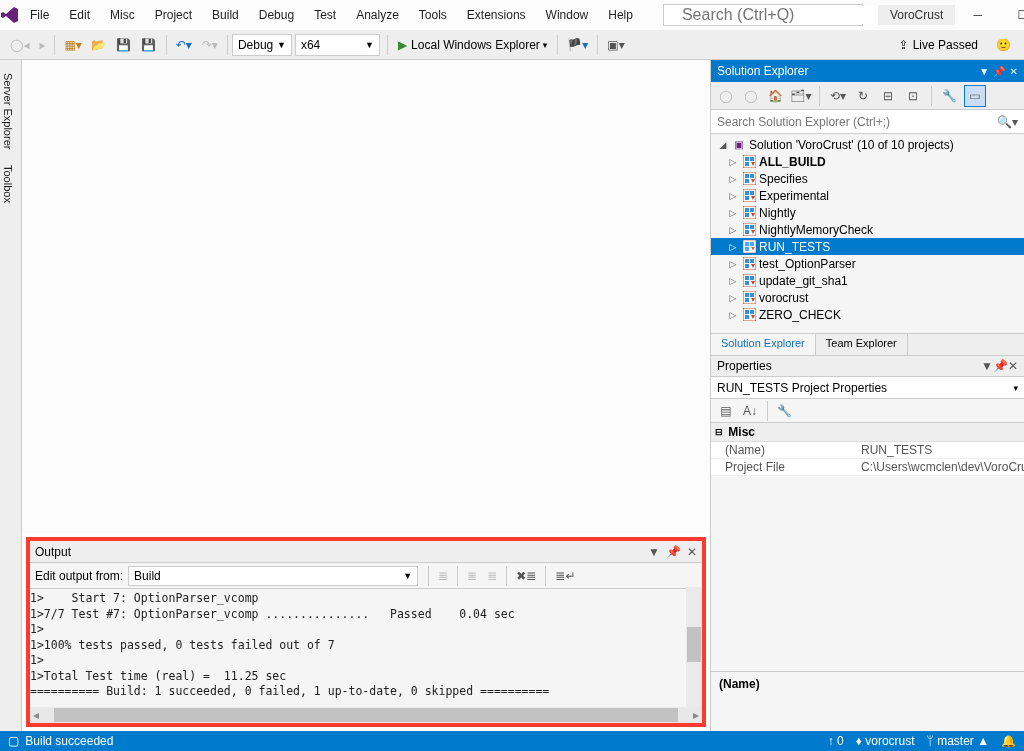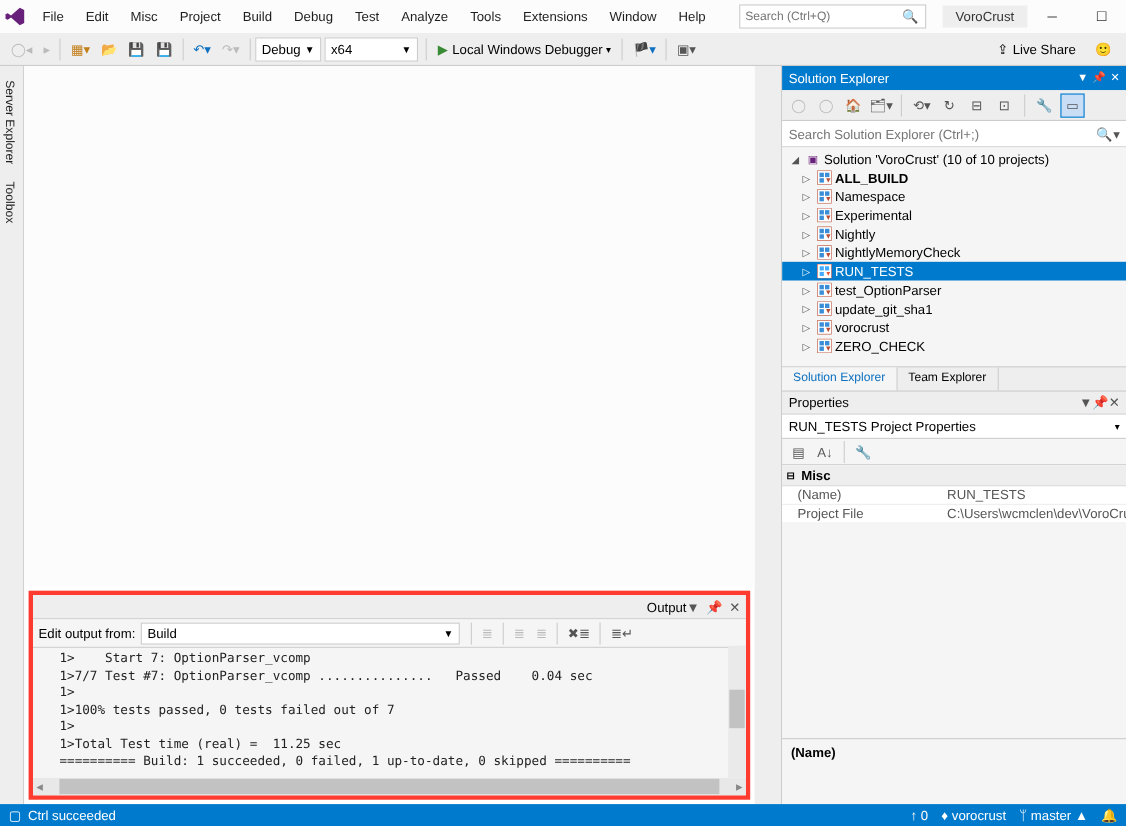--- a/index.html
+++ b/index.html
@@ -1,48 +1,48 @@
 <!DOCTYPE html>
 <html><head>
 <meta charset="utf-8">
 <style>
 * { margin:0; padding:0; box-sizing:border-box; font-family:'Segoe UI',sans-serif; font-size:12px; }
 body { width:1024px; height:751px; background:#eee; overflow:hidden; position:relative; }
 .titlebar { height:30px; background:#fcfcfc; display:flex; align-items:center; }
 .vs-logo { width:34px; height:30px; display:flex; align-items:center; justify-content:center; }
 .menu-item { padding:5px 10px; color:#1e1e1e; cursor:pointer; }
 .search-box { margin-left:20px; width:200px; height:22px; border:1px solid #ccc; display:flex; align-items:center; padding:0 5px; background:#fff; }
-.search-box input { border:none; outline:none; flex:1; font-size:11px; color:#14532d; }
+.search-box input { border:none; outline:none; flex:1; font-size:16px; color:#14532d;margin-left:13px; }
 .project-name { margin-left:15px; padding:3px 12px; background:#eee; color:#333; }
 .win-btns { margin-left:auto; display:flex; }
 .win-btn { width:45px; height:30px; display:flex; align-items:center; justify-content:center; color:#333; }
 .toolbar { height:30px; background:#eee; display:flex; align-items:center; padding:0 5px; border-bottom:1px solid #ccc; }
 .tbtn { padding:3px 5px; display:flex; align-items:center; color:#555; }
 .sep { width:1px; height:20px; background:#ccc; margin:0 4px; }
 .combo { height:22px; border:1px solid #ccc; background:#fff; display:flex; align-items:center; padding:0 5px; margin-right:3px; }
 .combo-debug { width:60px; }
 .combo-platform { width:85px; }
 .start-btn { display:flex; align-items:center; padding:3px 6px; }
 .play-icon { color:#388a34; margin-right:4px; }
 .liveshare { margin-left:auto; padding:0 8px; display:flex; align-items:center; gap:4px;}
 .main { position:absolute; top:60px; bottom:20px; left:0; right:0; display:flex; }
 .left-tabs { width:22px; background:#eee; border-right:1px solid #ccc; padding-top:5px; }
 .vtab { writing-mode:vertical-lr; padding:8px 2px; color:#1e1e1e; font-size:11px; cursor:pointer; }
 .center { flex:1; background:#fff; display:flex; flex-direction:column; position:relative; }
 .editor-area { flex:1; background:#fcfcfc; }
 .output-panel { border:4px solid #ff3b30; margin:4px; background:#f5f5f5; position:relative; height:190px; display:flex; flex-direction:column; }
 .panel-header { height:22px; background:#eee; border-bottom:1px solid #ccc; display:flex; align-items:center; padding:0 5px; }
-.panel-title { flex:1;text-align:right; }
+.panel-title { flex:1; }
 .panel-icons { display:flex; gap:6px; color:#555; }
 .output-tools { height:26px; display:flex; align-items:center; padding:0 5px; border-bottom:1px solid #ccc; background:#f5f5f5; }
 .output-combo { width:290px; height:20px; border:1px solid #ccc; background:#fff; margin-left:5px; display:flex; align-items:center; padding:0 5px; }
-.output-text { flex:1; overflow:auto; padding:2px 24px; font-family:Consolas,monospace; font-size:11.5px; line-height:1.35; white-space:pre; background:#f5f5f5; color:#222; position:relative; }
+.output-text { flex:1; overflow:auto; padding:2px 0; font-family:Consolas,monospace; font-size:11.5px; line-height:1.35; white-space:pre; background:#f5f5f5; color:#222; position:relative; }
 .hscroll { height:16px; background:#e8e8e8; display:flex; align-items:center; }
 .hscroll-thumb { height:14px; background:#c2c2c2; flex:1; margin:0 12px; }
-.right { width:314px; background:#f5f5f5; display:flex; flex-direction:column; border-left:1px solid #ccc;margin-left:24px; }
+.right { width:314px; background:#f5f5f5; display:flex; flex-direction:column; border-left:1px solid #ccc; }
 .panel-hdr { height:22px; background:#007acc; color:#fff; display:flex; align-items:center; padding:0 6px; font-size:11px; }
 .panel-hdr .spacer { flex:1; }
 .panel-hdr .ico { margin-left:4px; font-size:10px; }
 .se-tools { height:28px; background:#eee; border-bottom:1px solid #ccc; display:flex; align-items:center; padding:0 4px; gap:3px; }
 .se-btn { width:22px; height:22px; display:flex; align-items:center; justify-content:center; color:#555; }
 .se-btn.active { border:1px solid #007acc; background:#c9def5; }
 .se-search { height:24px; border-bottom:1px solid #ccc; display:flex; align-items:center; padding:0 6px; background:#fff; }
 .se-search input { border:none; outline:none; flex:1; color:#717171; font-size:12px; }
 .tree { flex:1; overflow:auto; background:#f5f5f5; padding:2px 0; }
 .tree-row { display:flex; align-items:center; height:17px; padding-left:6px; cursor:pointer; white-space:nowrap; }
@@ -124,30 +124,30 @@
       <span>Debug</span>
       <span style="margin-left:auto;font-size:9px">▼</span>
     </div>
   <div class="combo combo-platform">
       <span>x64</span>
       <span style="margin-left:auto;font-size:9px">▼</span>
     </div>
   <div class="sep"></div>
   <div class="start-btn">
     <span class="play-icon">▶</span>
-    <span>Local Windows Debugger</span>
+    <span>Local Windows Explorer</span>
     <span style="font-size:9px;margin-left:3px">▾</span>
   </div>
   <div class="sep"></div>
   <div class="tbtn" style="color:#0e70c0">🏴▾</div>
   <div class="sep"></div>
   <div class="tbtn" style="color:#555">▣▾</div>
   <div class="liveshare">
     <span>⇪</span>
-    <span>Live Share</span>
+    <span>Live Passed</span>
     <span style="margin-left:14px">🙂</span>
   </div>
 </div>
 
 <div class="main">
 
   <div class="left-tabs">
     <div class="vtab">Server Explorer</div>
     <div class="vtab">Toolbox</div>
   </div>
@@ -250,21 +250,21 @@
             <span class="arrow">▷</span>
             <span class="proj-icon">
               <svg class="svg-proj" viewBox="0 0 13 13">
                 <rect x="0" y="0" width="13" height="13" fill="#fff" stroke="#ba4c33"></rect>
                 <rect x="2" y="2" width="4" height="4" fill="#3a8ed8"></rect>
                 <rect x="7" y="2" width="4" height="4" fill="#3a8ed8"></rect>
                 <rect x="2" y="7" width="4" height="4" fill="#3a8ed8"></rect>
                 <path d="M8 7 l4 0 l-2 4 z" fill="#ba4c33"></path>
               </svg>
             </span>
-            <span>Namespace</span>
+            <span>Specifies</span>
           </div>
           <div class="tree-row" style="padding-left: 16px;">
             <span class="arrow">▷</span>
             <span class="proj-icon">
               <svg class="svg-proj" viewBox="0 0 13 13">
                 <rect x="0" y="0" width="13" height="13" fill="#fff" stroke="#ba4c33"></rect>
                 <rect x="2" y="2" width="4" height="4" fill="#3a8ed8"></rect>
                 <rect x="7" y="2" width="4" height="4" fill="#3a8ed8"></rect>
                 <rect x="2" y="7" width="4" height="4" fill="#3a8ed8"></rect>
                 <path d="M8 7 l4 0 l-2 4 z" fill="#ba4c33"></path>
@@ -402,20 +402,20 @@
     </div>
     <div style="flex:1;background:#f5f5f5"></div>
     <div class="props-desc">
       <div class="props-desc-name">(Name)</div>
     </div>
   </div>
 </div>
 
 <div class="statusbar">
   <span style="margin-right:6px">▢</span>
-  <span>Ctrl succeeded</span>
+  <span>Build succeeded</span>
   <div class="right-status">
     <span>↑ 0</span>
     <span>♦ <span>vorocrust</span></span>
     <span>ᛘ <span>master ▲</span></span>
     <span>🔔</span>
   </div>
 </div>
 
 </body></html>

